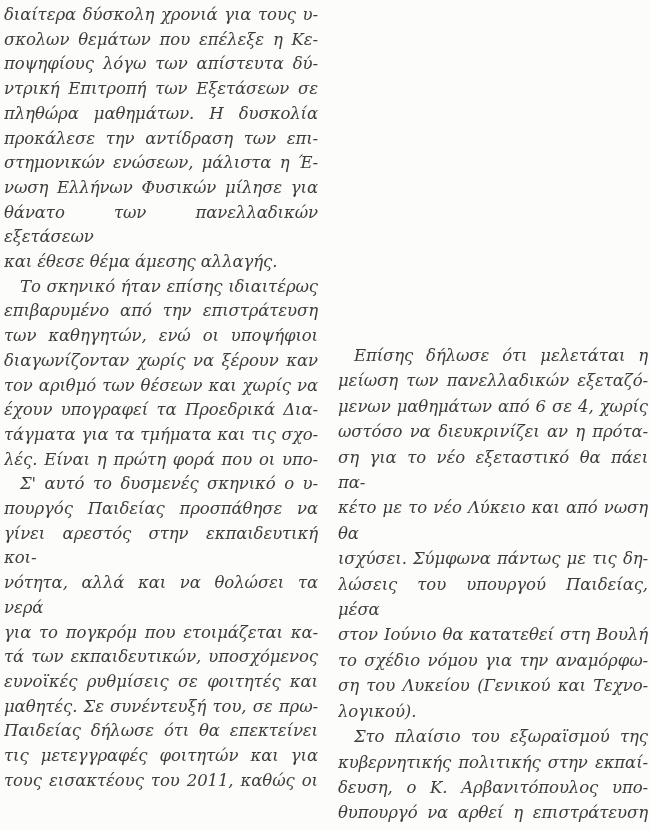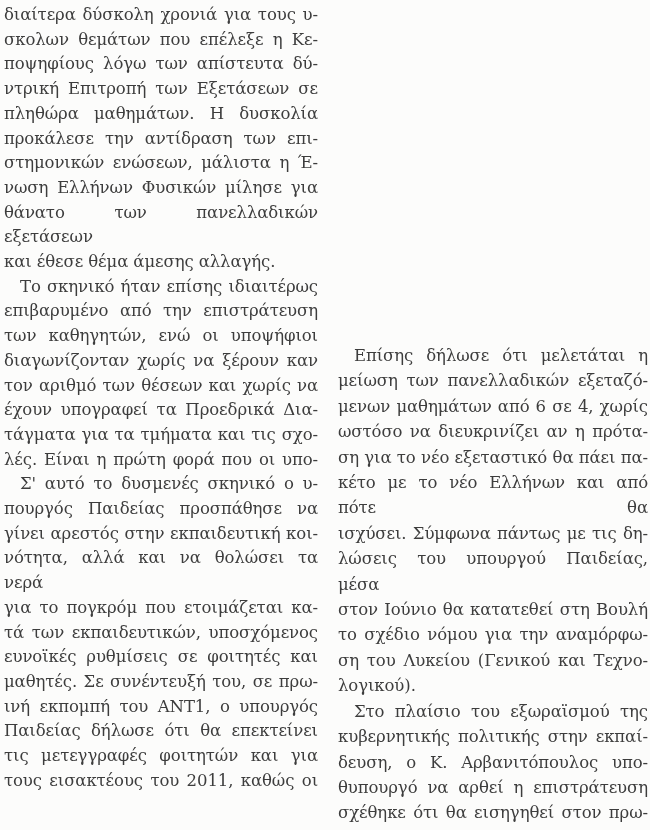--- a/index.html
+++ b/index.html
@@ -23,20 +23,21 @@
     color: #3d3d3d;
     font-size: 16.5px;
     letter-spacing: -0.1px;
     text-rendering: optimizeLegibility;
   }
   .column .line {
     text-align: justify;
     text-align-last: justify;
     white-space: normal;
     overflow: hidden;
+    font-style: italic;
   }
   .column .line.end {
     text-align-last: left;
   }
   .column .line.indent {
     text-indent: 16px;
   }
   .col-left {
     left: 4px;
     top: 3px;
@@ -74,32 +75,31 @@
       <div class="line">τάγματα για τα τμήματα και τις σχο-</div>
       <div class="line">λές. Είναι η πρώτη φορά που οι υπο-</div>
       <div class="line indent">Σ' αυτό το δυσμενές σκηνικό ο υ-</div>
       <div class="line">πουργός Παιδείας προσπάθησε να</div>
       <div class="line">γίνει αρεστός στην εκπαιδευτική κοι-</div>
       <div class="line">νότητα, αλλά και να θολώσει τα νερά</div>
       <div class="line">για το πογκρόμ που ετοιμάζεται κα-</div>
       <div class="line">τά των εκπαιδευτικών, υποσχόμενος</div>
       <div class="line">ευνοϊκές ρυθμίσεις σε φοιτητές και</div>
       <div class="line">μαθητές. Σε συνέντευξή του, σε πρω-</div>
-      <div class="line">ινή εκπομπή του ΑΝΤ1, ο υπουργός</div>
       <div class="line">Παιδείας δήλωσε ότι θα επεκτείνει</div>
       <div class="line">τις μετεγγραφές φοιτητών και για</div>
       <div class="line">τους εισακτέους του 2011, καθώς οι</div>
     </div>
   <div class="column col-right" style="color: rgb(61, 61, 61);">
       <div class="line indent">Επίσης δήλωσε ότι μελετάται η</div>
       <div class="line">μείωση των πανελλαδικών εξεταζό-</div>
       <div class="line">μενων μαθημάτων από 6 σε 4, χωρίς</div>
       <div class="line">ωστόσο να διευκρινίζει αν η πρότα-</div>
       <div class="line">ση για το νέο εξεταστικό θα πάει πα-</div>
-      <div class="line">κέτο με το νέο Ελλήνων και από πότε θα</div>
+      <div class="line">κέτο με το νέο Λύκειο και από νωση θα</div>
       <div class="line">ισχύσει. Σύμφωνα πάντως με τις δη-</div>
       <div class="line">λώσεις του υπουργού Παιδείας, μέσα</div>
       <div class="line">στον Ιούνιο θα κατατεθεί στη Βουλή</div>
       <div class="line">το σχέδιο νόμου για την αναμόρφω-</div>
       <div class="line">ση του Λυκείου (Γενικού και Τεχνο-</div>
       <div class="line end">λογικού).</div>
       <div class="line indent">Στο πλαίσιο του εξωραϊσμού της</div>
       <div class="line">κυβερνητικής πολιτικής στην εκπαί-</div>
       <div class="line">δευση, ο Κ. Αρβανιτόπουλος υπο-</div>
       <div class="line">θυπουργό να αρθεί η επιστράτευση</div>

